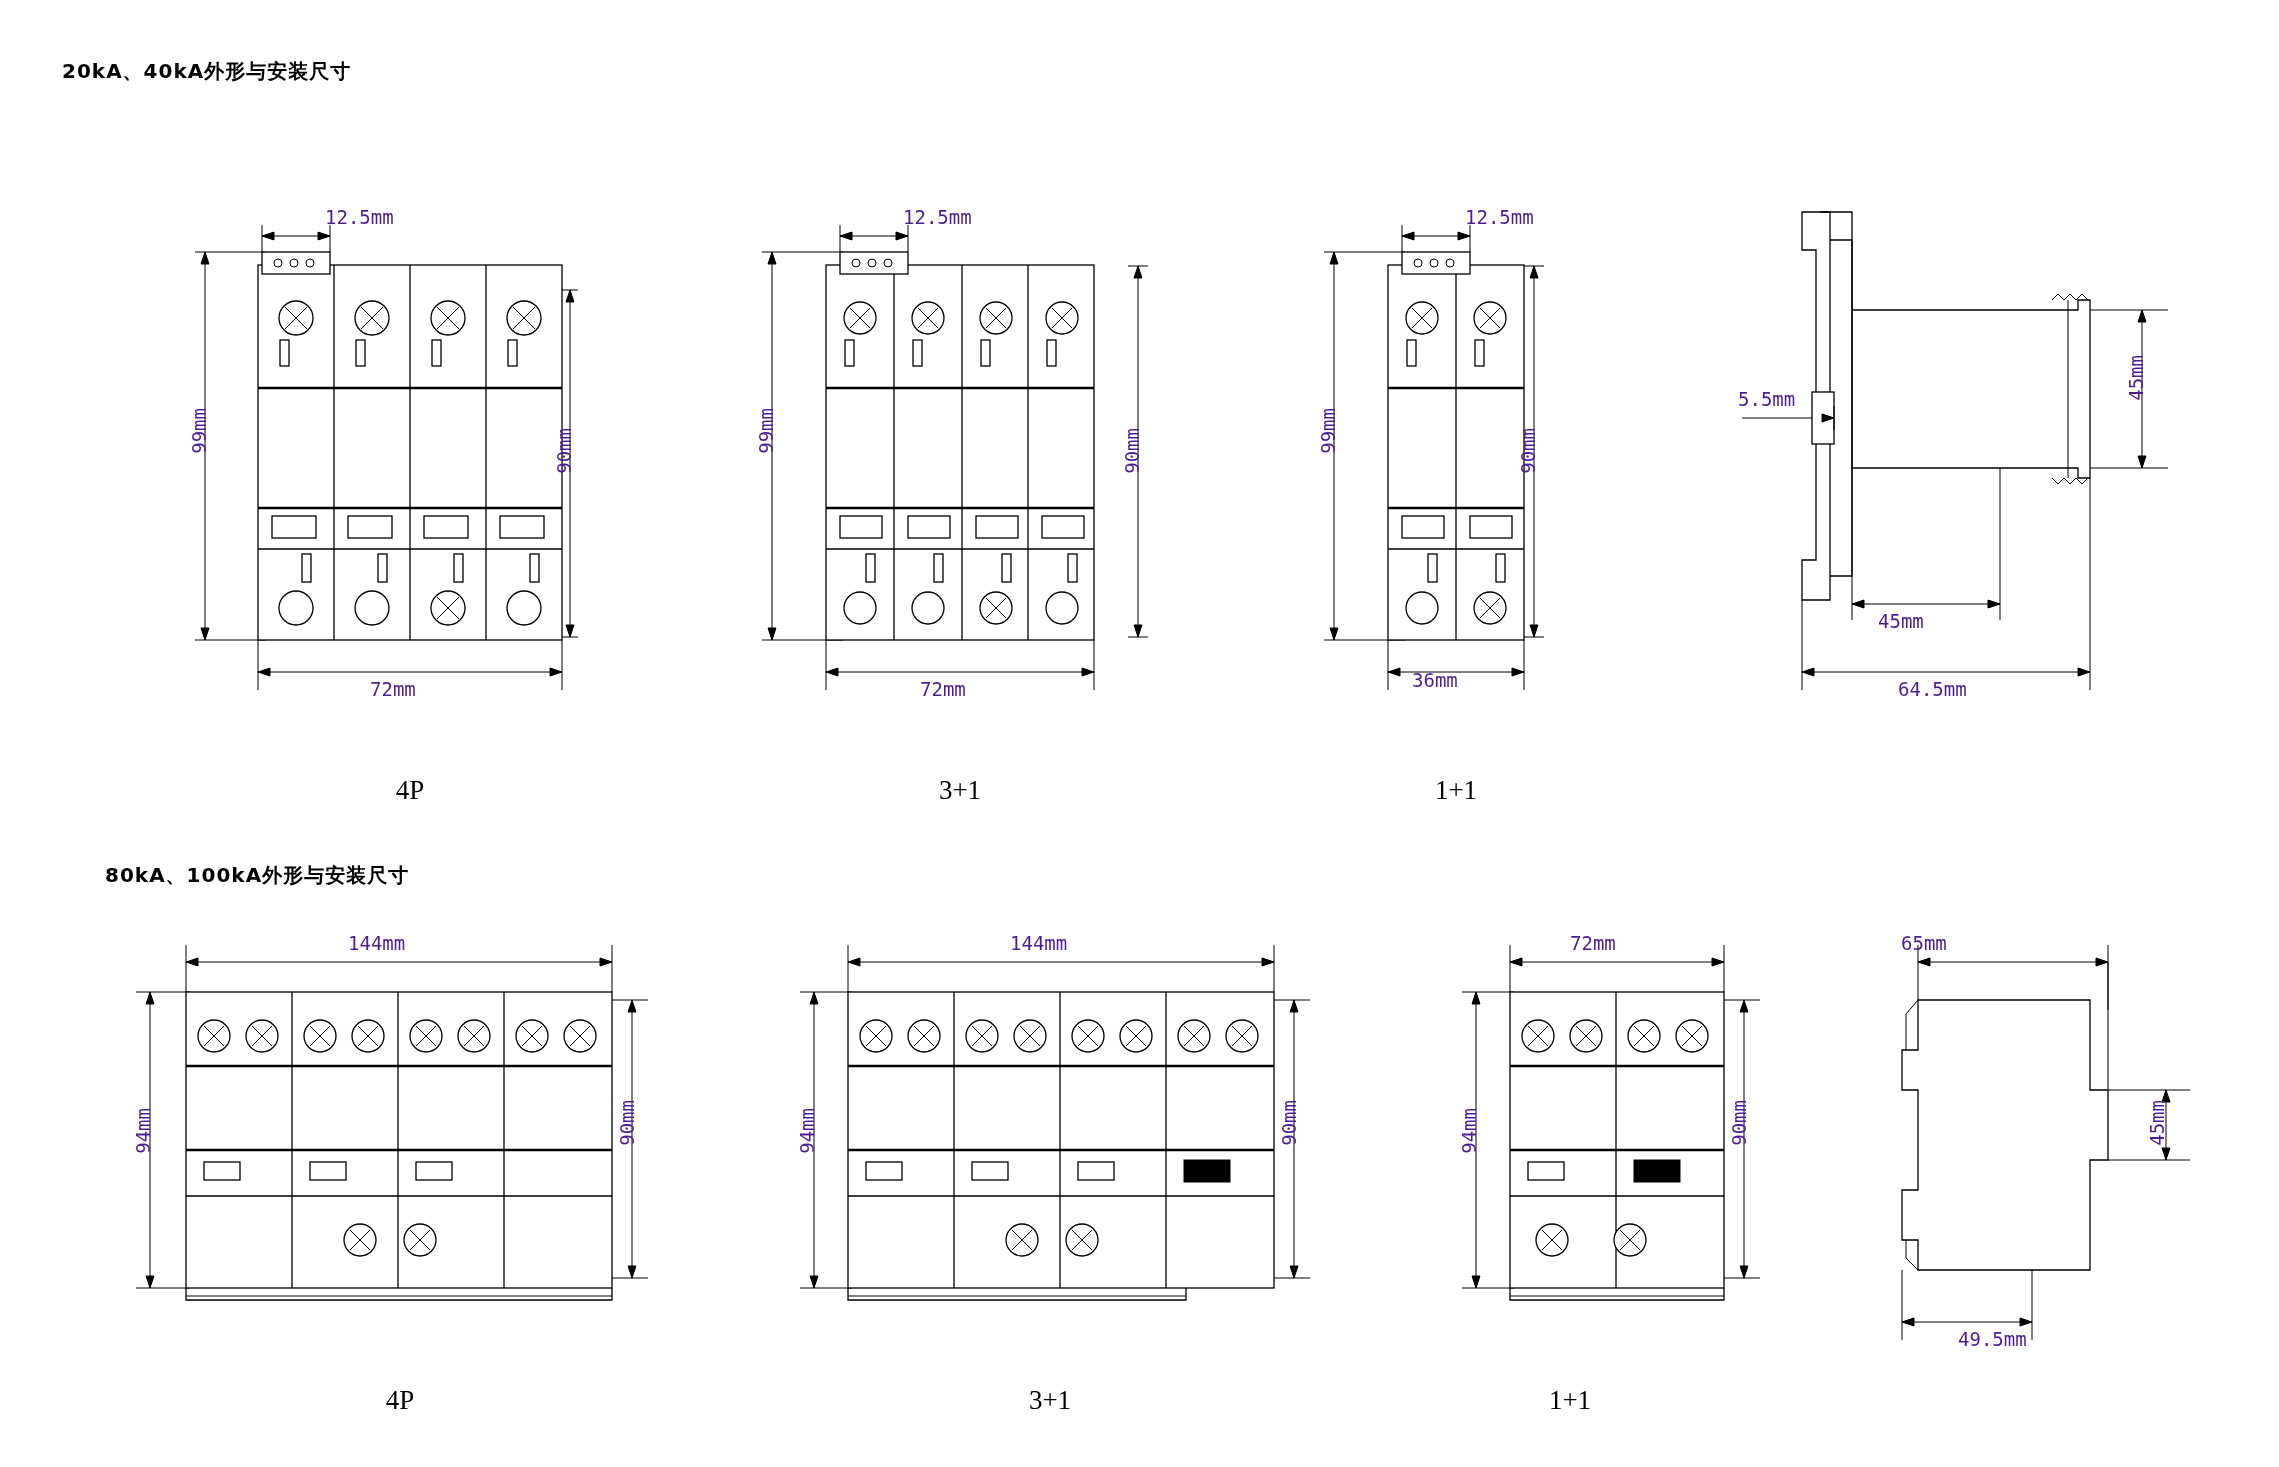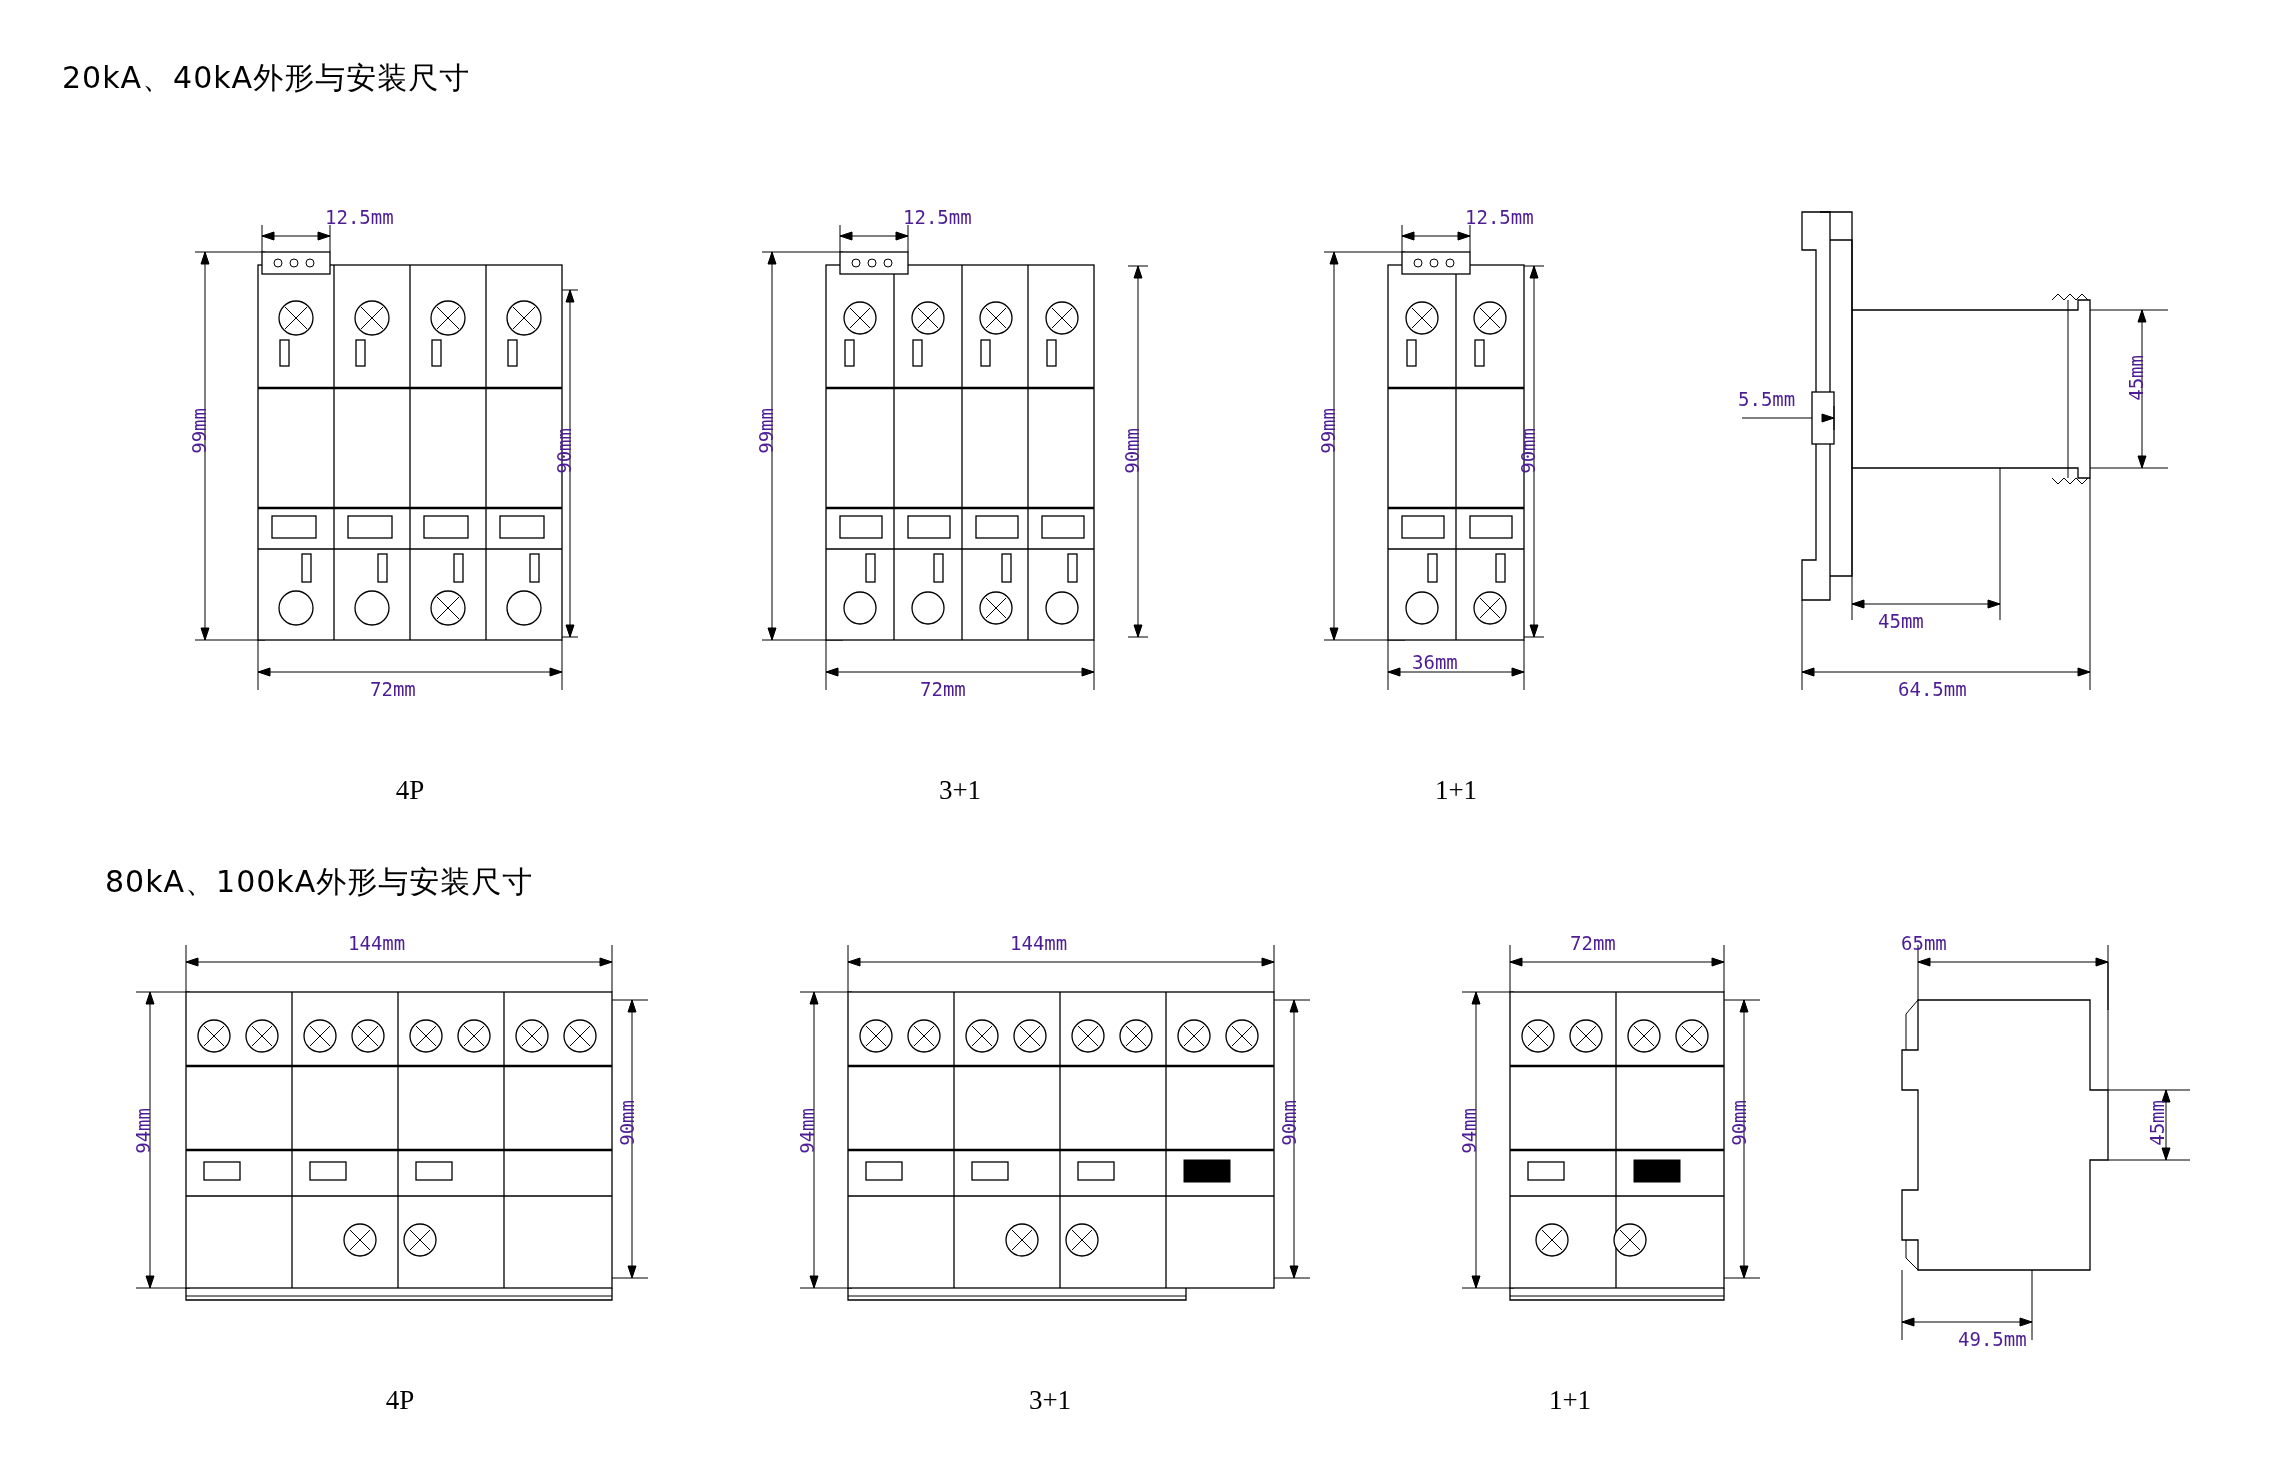--- a/index.html
+++ b/index.html
@@ -1,17 +1,17 @@
 <!DOCTYPE html>
 <html><head>
 <meta charset="utf-8">
 <style>
   html,body{margin:0;padding:0;background:#ffffff;}
   body{width:2279px;height:1467px;position:relative;font-family:"Liberation Serif",serif;color:#000;}
-  .section-title{position:absolute;font-family:"DejaVu Sans",sans-serif;font-size:30px;letter-spacing:1px;color:#000;white-space:nowrap;}
+  .section-title{position:absolute;font-family:"DejaVu Sans",sans-serif;font-size:20px;letter-spacing:1px;color:#000;white-space:nowrap;font-weight:bold;}
   .caption{position:absolute;font-family:"Liberation Serif",serif;font-size:27px;text-align:center;white-space:nowrap;margin-top:23px;}
   .dimlabel{position:absolute;font-family:"DejaVu Sans Mono",monospace;font-size:19px;white-space:nowrap;color:#4c1d95;}
   .dimlabel.vert{writing-mode:vertical-rl;transform:rotate(180deg);}
   svg{position:absolute;left:0;top:0;overflow:visible;}
   .ln{stroke:#000;stroke-width:1.3;fill:none;}
   .ln-thin{stroke:#000;stroke-width:1;fill:none;}
   .ln-thick{stroke:#000;stroke-width:2.6;fill:none;}
   .fillblk{fill:#000;stroke:#000;stroke-width:1;}
   .wht{fill:#ffffff;stroke:#000;stroke-width:1.3;}
 </style>
@@ -238,21 +238,21 @@
   <rect class="wht" x="1496" y="554" width="9" height="28"></rect>
 
   <circle class="wht" cx="1422" cy="608" r="16"></circle>
   <circle class="wht" cx="1490" cy="608" r="16"></circle>
   <line class="ln-thin" x1="1480" y1="598" x2="1500" y2="618"></line>
   <line class="ln-thin" x1="1500" y1="598" x2="1480" y2="618"></line>
 </svg>
 <div class="dimlabel" style="left:1465px;top:206px;">12.5mm</div>
 <div class="dimlabel vert" style="left:1317px;top:408px;">99mm</div>
 <div class="dimlabel vert" style="left:1517px;top:428px;">90mm</div>
-<div class="dimlabel" style="left:1412px;top:651px;">36mm</div>
+<div class="dimlabel" style="left:1412px;top:669px;">36mm</div>
 <div class="caption" style="left:1386px;top:752px;width:140px;">1+1</div>
 
 <svg width="2279" height="1467">
 
   <path class="ln" d="M1802,212 L1830,212 L1830,600 L1802,600 L1802,560 L1816,560 L1816,250 L1802,250 Z"></path>
   <path class="ln" d="M1830,240 L1852,240 L1852,576 L1830,576"></path>
   <rect class="wht" x="1812" y="392" width="22" height="52"></rect>
 
   <path class="ln" d="M1852,310 L2078,310 L2078,300 L2090,300 L2090,478 L2078,478 L2078,468 L1852,468 Z"></path>
 

